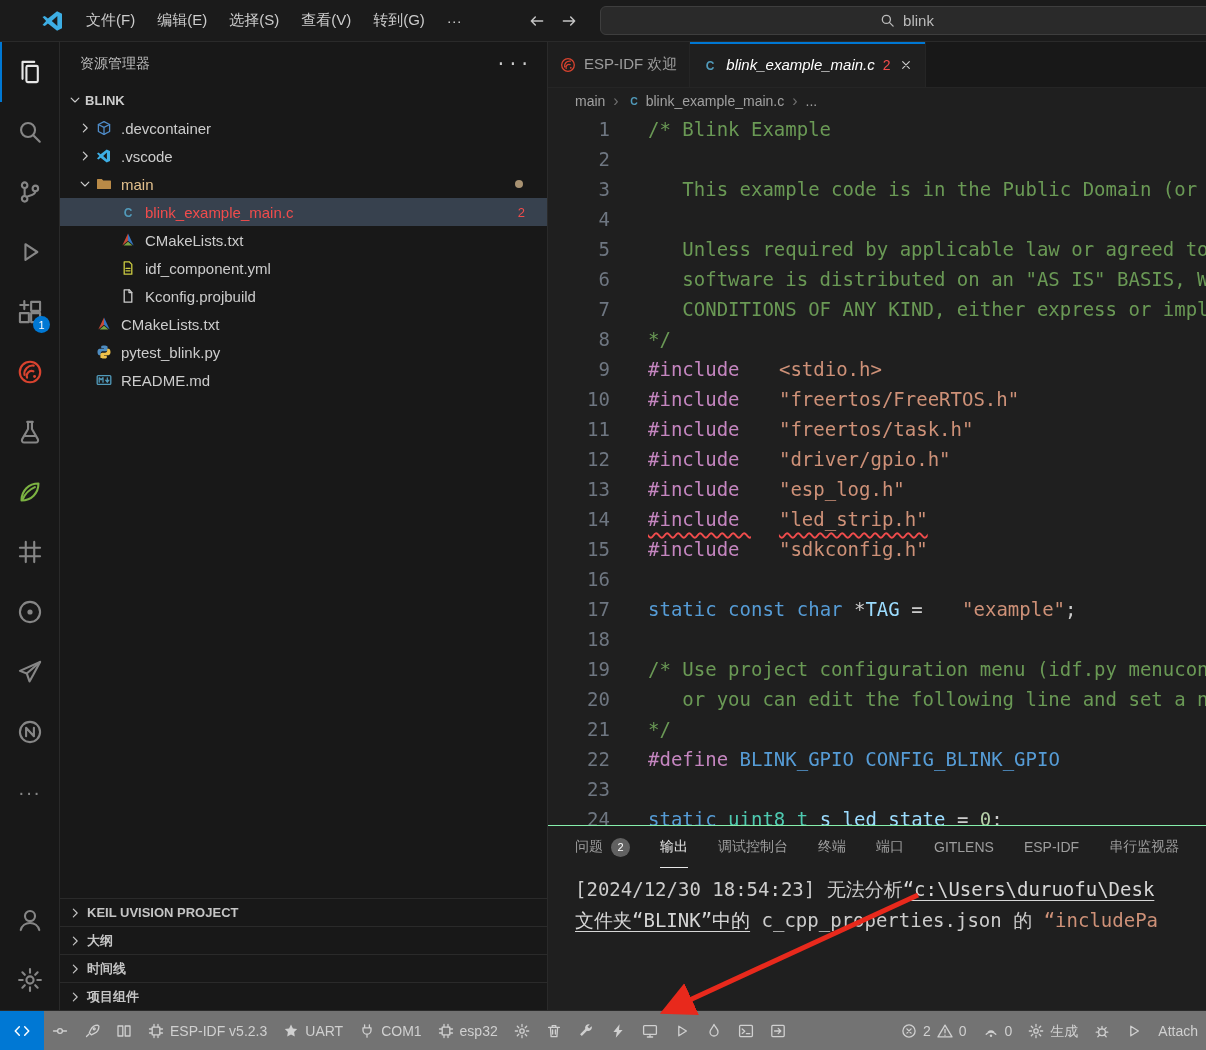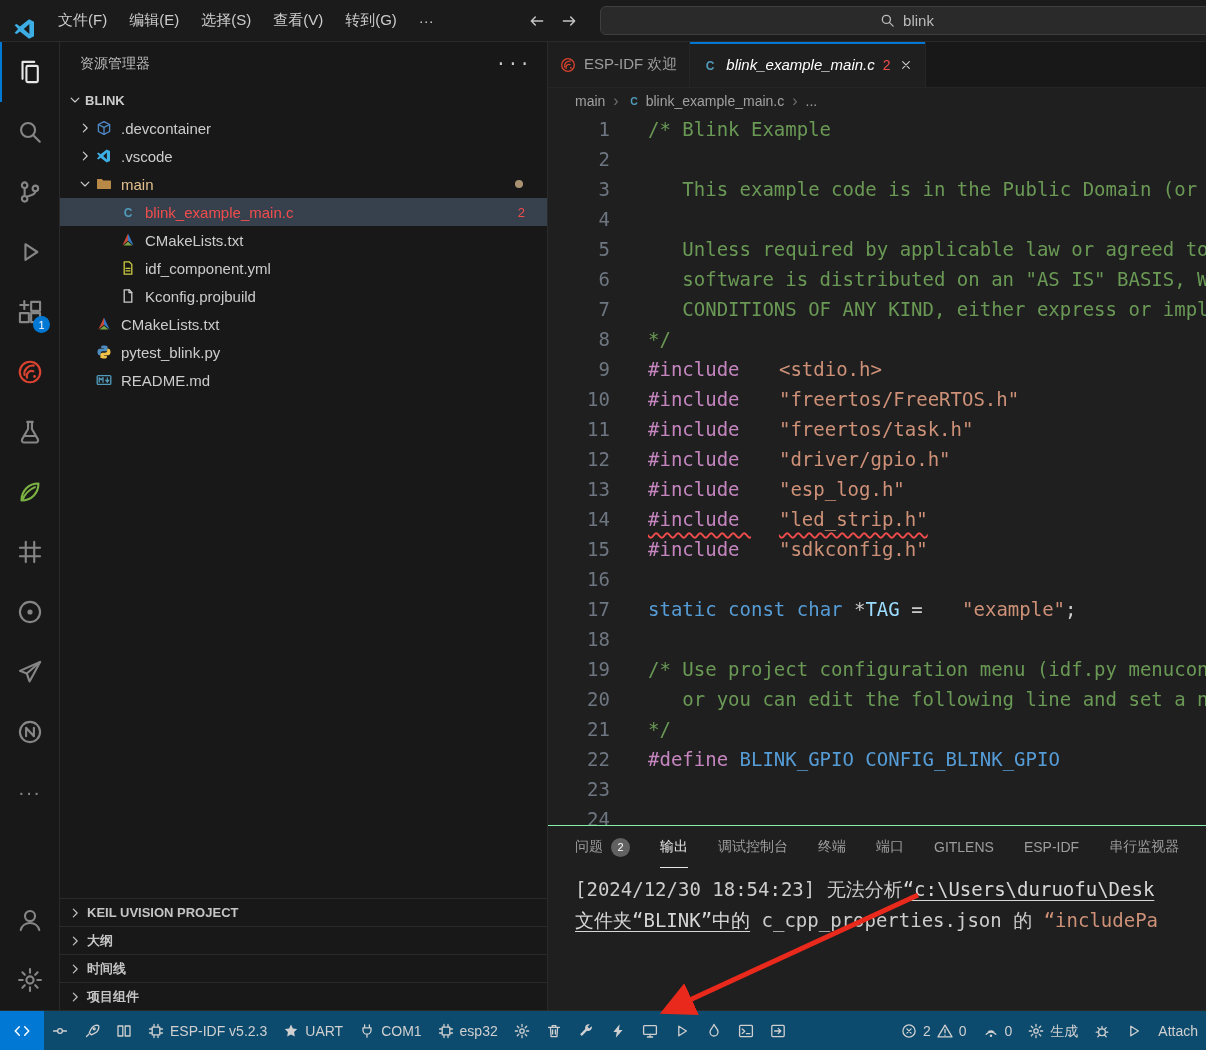--- a/index.html
+++ b/index.html
@@ -1,20 +1,20 @@
 <!DOCTYPE html>
 <html><head>
 <meta charset="utf-8">
 <style>
   * { box-sizing: border-box; margin: 0; padding: 0; }
   body { background: #111; font-family: "Liberation Sans", sans-serif; }
   .window { position: relative; width: 1206px; height: 1050px; background: #1f1f1f; color: #ccc; overflow: hidden; font-family: "Liberation Sans", sans-serif; }
 
   
-  .titlebar { position: relative; height: 42px; background: #1b1b1b; border-bottom: 1px solid #2a2a2a; display: flex; align-items: flex-end; }
+  .titlebar { position: relative; height: 42px; background: #1b1b1b; border-bottom: 1px solid #2a2a2a; display: flex; align-items: center; padding-left: 28px; }
   .tb-logo { width: 24px; height: 24px; margin: 0 10px 0 13px; display: flex; align-items: center; }
   .menubar { display: flex; height: 100%; }
   .menu-item { padding: 0 11px; font-size: 15px; color: #cccccc; display: flex; align-items: center; cursor: default; }
   .nav-arrows { position: absolute; left: 528px; top: 0; height: 100%; display: flex; align-items: center; gap: 14px; color: #c5c5c5; }
   .tb-search { position: absolute; left: 600px; right: -8px; top: 6px; height: 29px; background: #2a2a2a; border: 1px solid #3e3e3e; border-radius: 6px; display: flex; align-items: center; justify-content: center; gap: 8px; color: #bbb; font-size: 15px; }
 
   
   .main { display: flex; height: 968px; }
 
   .activitybar { width: 60px; flex: none; background: #181818; border-right: 1px solid #2a2a2a; display: flex; flex-direction: column; }
@@ -71,21 +71,21 @@
   .panel-tabs { height: 42px; flex: none; display: flex; align-items: center; padding-left: 27px; }
   .ptab { margin-right: 30px; font-size: 14px; color: #9d9d9d; display: flex; align-items: center; gap: 8px; height: 100%; cursor: pointer; white-space: nowrap; }
   .ptab.active { color: #e7e7e7; box-shadow: inset 0 -1px 0 #e7e7e7; }
   .ptab-badge { width: 19px; height: 19px; border-radius: 50%; background: #616161; color: #fff; font-size: 11px; display: flex; align-items: center; justify-content: center; }
   .panel-out { font-family: "DejaVu Sans Mono", monospace; font-size: 19px; line-height: 31px; padding: 6px 0 0 27px; white-space: pre; overflow: hidden; color: #cccccc; }
   .out-line { height: 31px; }
   .link { text-decoration: underline; text-underline-offset: 4px; color: #d6d6d6; cursor: pointer; }
   .orange { color: #ce9178; text-align: right; }
 
   
-  .statusbar { height: 40px; background: #0c4a6e; border-top: 1px solid #2a2a2a; display: flex; align-items: flex-end; font-size: 14px; color: #d0d0d0; overflow: hidden; }
+  .statusbar { height: 40px; background: #737373; border-top: 1px solid #2a2a2a; display: flex; align-items: flex-end; font-size: 14px; color: #d0d0d0; overflow: hidden; }
   .sb-item { display: flex; align-items: center; gap: 6px; padding: 0 8px; height: 100%; cursor: pointer; white-space: nowrap; }
   .sb-remote { background: #0078d4; color: #fff; width: 44px; justify-content: center; padding: 0; }
   .sb-right { margin-left: auto; display: flex; height: 100%; }
   .sb-label { line-height: 1; }
 
   .annotation { position: absolute; inset: 0; pointer-events: none; z-index: 99; }
 </style>
 </head>
 <body>
 
@@ -501,21 +501,21 @@
           <div class="code-line"><span class="ln">14</span><span class="lc"><span class="squiggle"><span class="pre">#include </span><span class="str">"led_strip.h"</span></span></span></div>
           <div class="code-line"><span class="ln">15</span><span class="lc"><span class="pre">#include </span><span class="str">"sdkconfig.h"</span></span></div>
           <div class="code-line"><span class="ln">16</span><span class="lc"></span></div>
           <div class="code-line"><span class="ln">17</span><span class="lc"><span class="kw">static</span><span class="pln"> </span><span class="kw">const</span><span class="pln"> </span><span class="kw">char</span><span class="pln"> *</span><span class="var">TAG</span><span class="pln"> = </span><span class="str">"example"</span><span class="pln">;</span></span></div>
           <div class="code-line"><span class="ln">18</span><span class="lc"></span></div>
           <div class="code-line"><span class="ln">19</span><span class="lc"><span class="cmt">/* Use project configuration menu (idf.py menuconfig) to choose the GPIO to blink,</span></span></div>
           <div class="code-line"><span class="ln">20</span><span class="lc"><span class="cmt">   or you can edit the following line and set a number here.</span></span></div>
           <div class="code-line"><span class="ln">21</span><span class="lc"><span class="cmt">*/</span></span></div>
           <div class="code-line"><span class="ln">22</span><span class="lc"><span class="pre">#define </span><span class="kw">BLINK_GPIO</span><span class="pln"> </span><span class="kw">CONFIG_BLINK_GPIO</span></span></div>
           <div class="code-line"><span class="ln">23</span><span class="lc"></span></div>
-          <div class="code-line"><span class="ln">24</span></div>
+          <div class="code-line"><span class="ln">24</span><span class="lc"><span class="kw">static</span><span class="pln"> </span><span class="type">uint8_t</span><span class="pln"> </span><span class="var">s_led_state</span><span class="pln"> = </span><span class="num">0</span><span class="pln">;</span></span></div>
         </div>
       <div class="panel">
         <div class="panel-tabs" id="panel-tabs">
             <div class="ptab">
               <span>问题</span>
               <span class="ptab-badge">2</span>
             </div>
             <div class="ptab active">
               <span>输出</span>
             </div>

